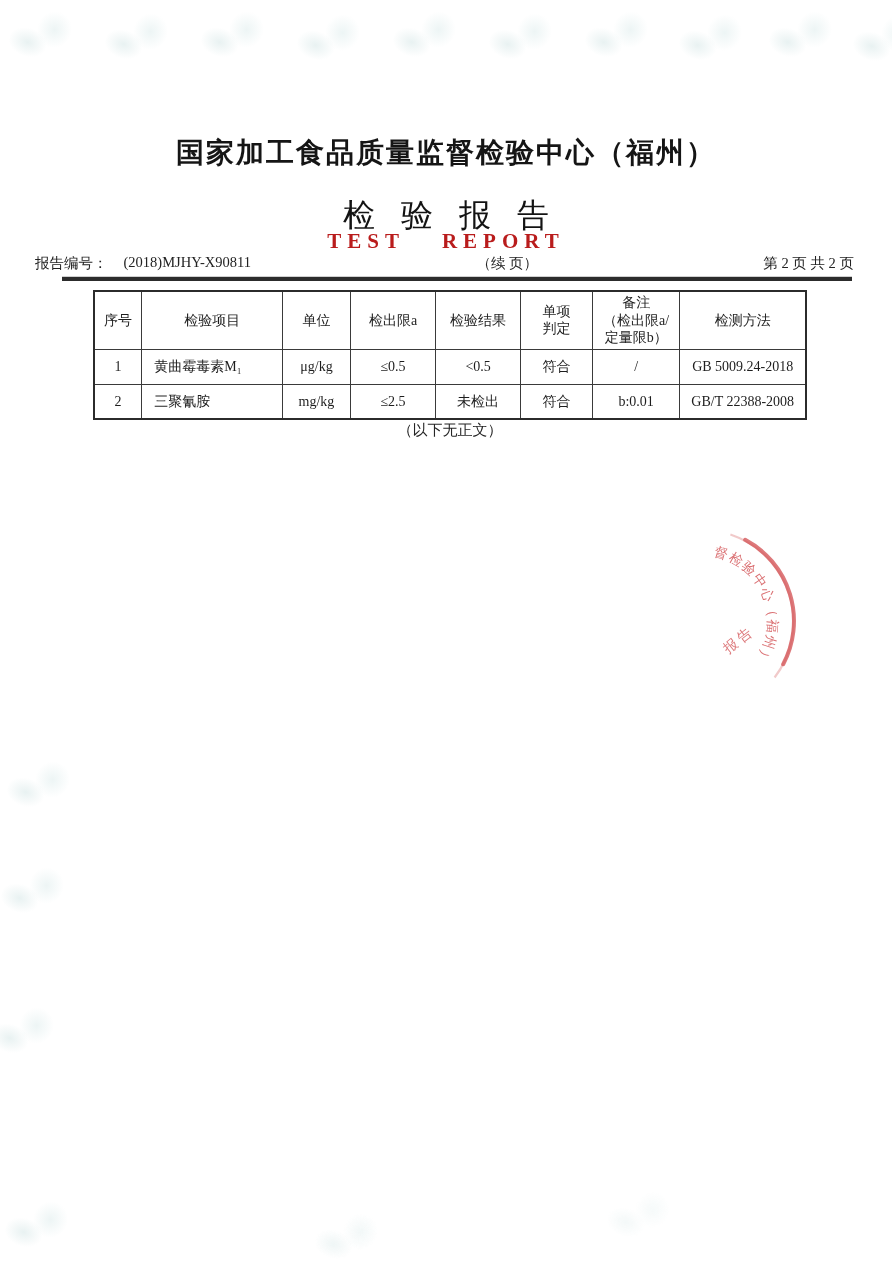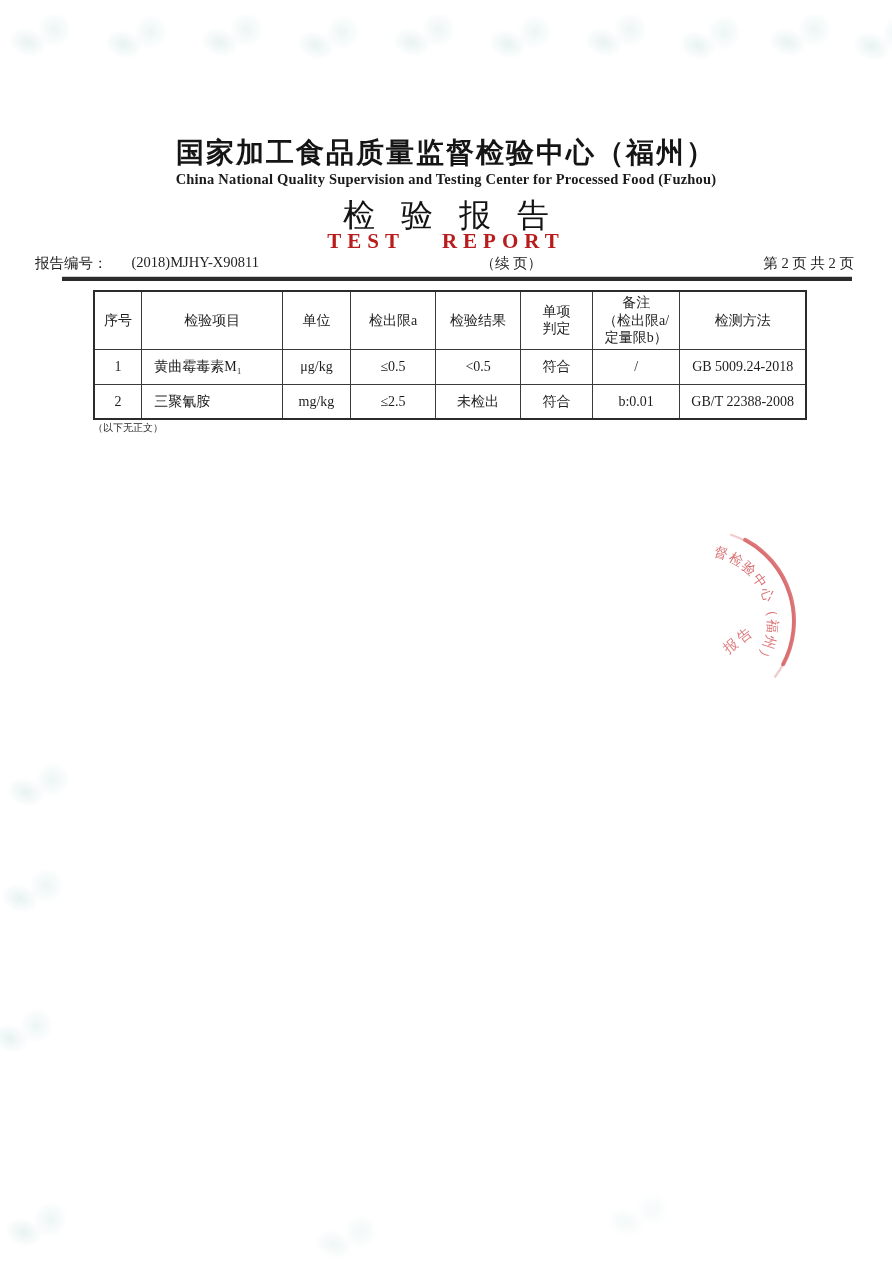--- a/index.html
+++ b/index.html
@@ -62,21 +62,21 @@
     position: absolute;
     top: 254px;
     left: 35px;
     right: 38px;
     display: flex;
     justify-content: space-between;
     align-items: baseline;
     font-size: 14.5px;
     color: #222;
   }
-  .info-left { display: flex; gap: 24px; }
+  .info-left { display: flex; gap: 16px; }
   .rule {
     position: absolute;
     top: 277px;
     left: 62px;
     width: 790px;
     height: 4px;
     background: #2c2c2c;
     box-shadow: 0 -1px 0 rgba(120,120,120,0.35);
   }
   table.report-table {
@@ -100,22 +100,22 @@
   }
   .report-table { border: 2px solid #2b2b2b; }
   .report-table thead tr { height: 58px; }
   .report-table tbody tr { height: 35px; }
   .report-table td.item-name { text-align: left; padding-left: 12px; }
   .note-line {
     position: absolute;
     top: 421px;
     left: 93px;
     width: 714px;
-    text-align: left;
-    font-size: 10px;
+    text-align: center;
+    font-size: 15px;
     color: #252525;
   }
   .seal {
     position: absolute;
     left: 650px;
     top: 518px;
     width: 170px;
     height: 212px;
     pointer-events: none;
   }
@@ -136,21 +136,20 @@
   <div class="wm" style="left:772px; top:6px;"></div>
   <div class="wm" style="left:856px; top:10px;"></div>
   <div class="wm" style="left:10px; top:756px;"></div>
   <div class="wm" style="left:4px;  top:862px;"></div>
   <div class="wm" style="left:-6px; top:1002px;"></div>
   <div class="wm" style="left:8px;  top:1196px;"></div>
   <div class="wm" style="left:318px; top:1208px; opacity:.7;"></div>
   <div class="wm" style="left:610px; top:1186px; opacity:.5;"></div>
 
   <div class="header-block title-cn">国家加工食品质量监督检验中心（福州）</div>
-  <div class="header-block title-en">China National Quality Supervision and Testing Center for Processed Food (Fuzhou)</div>
   <div class="header-block report-cn">检验报告</div>
   <div class="header-block report-en">TEST REPORT</div>
 
   <div class="info-row">
     <span class="info-left">
       <span>报告编号：</span>
       <span>(2018)MJHY-X90811</span>
     </span>
     <span>（续 页）</span>
     <span>第 2 页  共 2 页</span>

